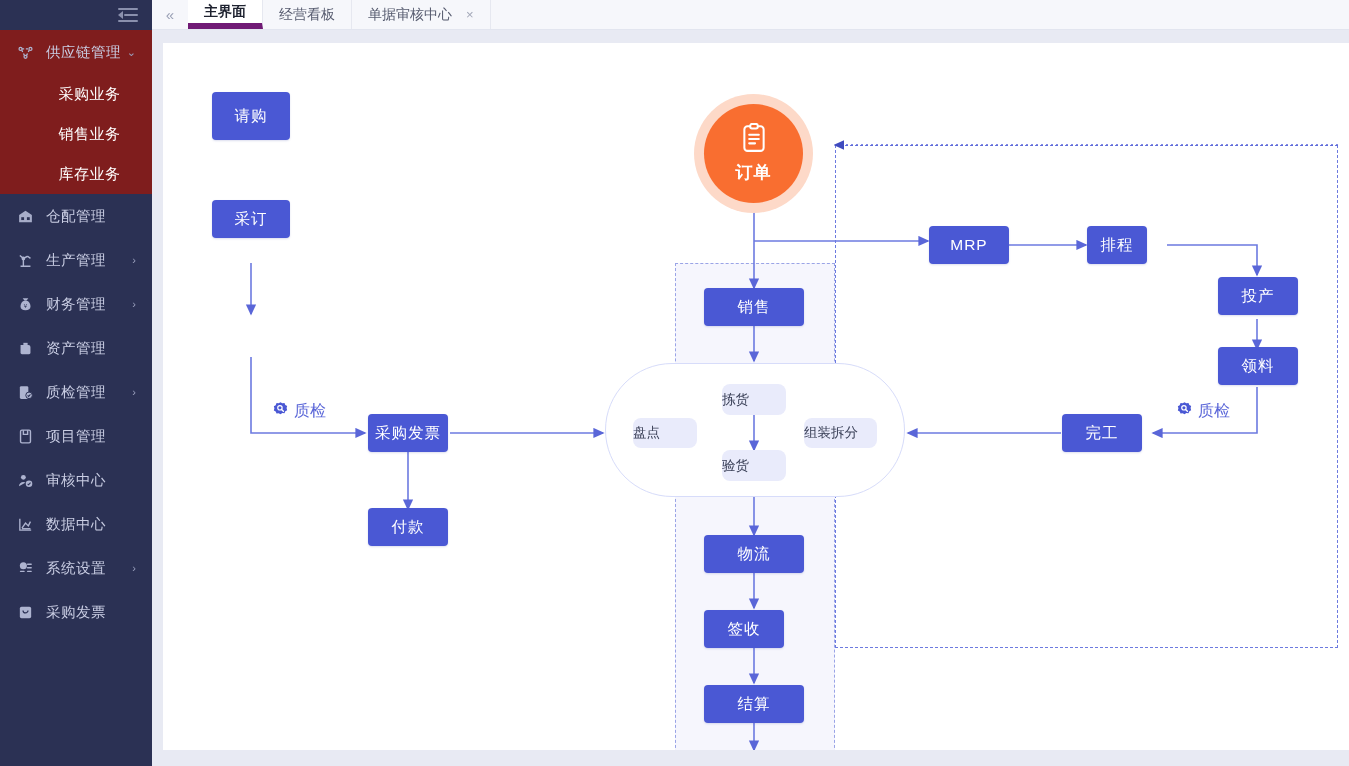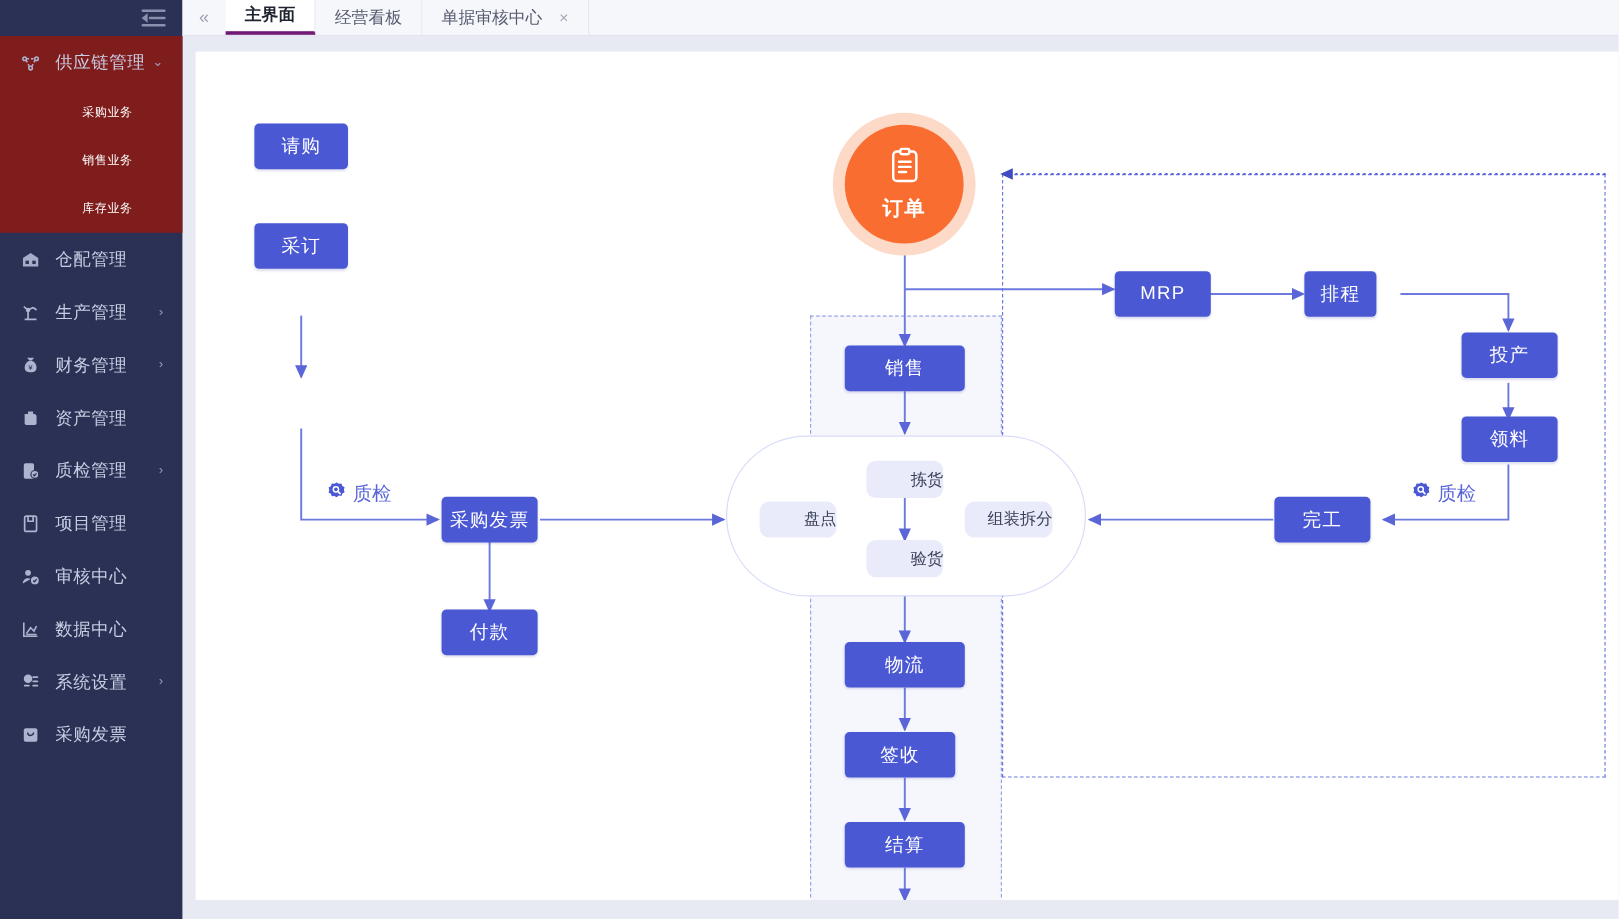--- a/index.html
+++ b/index.html
@@ -44,21 +44,21 @@
   .menu-item .mi-icon {
     width:26px; display:flex; align-items:center; justify-content:center;
     color:#aeb4d0; flex:0 0 26px;
   }
   .menu-item .mi-label { margin-left:8px; letter-spacing:.5px; }
   .menu-item .mi-arrow {
     position:absolute; right:16px; color:#9aa0bd; font-size:11px; line-height:1;
   }
   .sub-item {
     height:40px; display:flex; align-items:center; justify-content:center;
-    color:#ffffff; font-size:10px; cursor:pointer; letter-spacing:.5px;
+    color:#ffffff; font-size:15px; cursor:pointer; letter-spacing:.5px;
     padding-right:6px;
     padding-left:33px;
   }
 
   
   #tabbar {
     position:absolute; left:152px; top:0; width:1197px; height:30px;
     background:#f6f7fb; display:flex; align-items:stretch;
     border-bottom:1px solid #e2e5ef;
   }
@@ -66,38 +66,38 @@
     width:36px; display:flex; align-items:center; justify-content:center;
     color:#9aa0b5; font-size:15px; cursor:pointer;
   }
   .tab {
     display:flex; align-items:center; padding:0 16px; font-size:14px;
     color:#555a6e; cursor:pointer; position:relative;
     border-right:1px solid #e6e8f0; background:#f6f7fb;
   }
   .tab.active {
     background:#ffffff; color:#1f2330; font-weight:bold;
-    border-bottom:3px solid #701a75;
+    border-bottom:6px solid #701a75;
   }
   .tab .tab-close { margin-left:14px; color:#a3a8b8; font-size:13px; }
 
   
   #canvas {
     position:absolute; left:163px; top:43px; width:1186px; height:707px;
     background:#ffffff; overflow:hidden;
   }
   .node {
     position:absolute; background:#4a58d4; color:#fff;
     border-radius:4px; display:flex; align-items:center; justify-content:center;
     font-size:15.5px; letter-spacing:1px; cursor:pointer;
     box-shadow:0 1px 2px rgba(60,70,160,.18);
   }
   .softnode {
     position:absolute; background:#e9ebfb; color:#3b4158;
-    border-radius:8px; display:flex; align-items:center; justify-content:flex-end;
+    border-radius:8px; display:flex; align-items:center; justify-content:flex-start;
     font-size:13.5px; cursor:pointer;
   }
   .dash-col {
     position:absolute; background:#f6f6fd;
     border:1.3px dashed #9aa4e6;
   }
   .dash-box { position:absolute; border:1.3px dashed #6c7ae0; }
   .capsule {
     position:absolute; background:#ffffff;
     border:1.3px solid #d7dcfa; border-radius:70px;
@@ -354,24 +354,24 @@
           <svg width="26" height="30" viewBox="0 0 24 28" fill="none" stroke="#fff" stroke-width="1.9">
             <rect x="3" y="3" width="18" height="23" rx="3"></rect>
             <rect x="8.5" y="0.9" width="7" height="4.2" rx="1.6" fill="#f96e30"></rect>
             <path d="M7.5 11h9M7.5 15h9M7.5 19h5.5" stroke-linecap="round"></path>
           </svg>
         </span>
         <span class="ord-label">订单</span>
       </div>
     </div>
 
-    <div class="node" style="left:49px; top:60px; width:78px; height:38px;">
+    <div class="node" style="left:49px; top:49px; width:78px; height:48px;">
       <span>请购</span>
     </div>
-    <div class="node" style="left:49px; top:143px; width:78px; height:38px;">
+    <div class="node" style="left:49px; top:157px; width:78px; height:38px;">
       <span>采订</span>
     </div>
     <div class="node" style="left:205px; top:371px; width:80px; height:38px;">
       <span>采购发票</span>
     </div>
     <div class="node" style="left:205px; top:465px; width:80px; height:38px;">
       <span>付款</span>
     </div>
 
     <div class="qc-badge" style="left:109px; top:358px;">
@@ -384,21 +384,21 @@
       </span>
       <span>质检</span>
     </div>
 
     <div class="node" style="left:541px; top:245px; width:100px; height:38px;">
       <span>销售</span>
     </div>
     <div class="node" style="left:541px; top:492px; width:100px; height:38px;font-family:Liberation Mono, monospace;">
       <span>物流</span>
     </div>
-    <div class="node" style="left:541px; top:567px; width:92px; height:38px;">
+    <div class="node" style="left:541px; top:567px; width:80px; height:38px;">
       <span>签收</span>
     </div>
     <div class="node" style="left:541px; top:642px; width:100px; height:38px;">
       <span>结算</span>
     </div>
 
     <div class="softnode" style="left:470px; top:375px; width:64px; height:30px;">
       <span>盘点</span>
     </div>
     <div class="softnode" style="left:559px; top:341px; width:64px; height:31px;">

